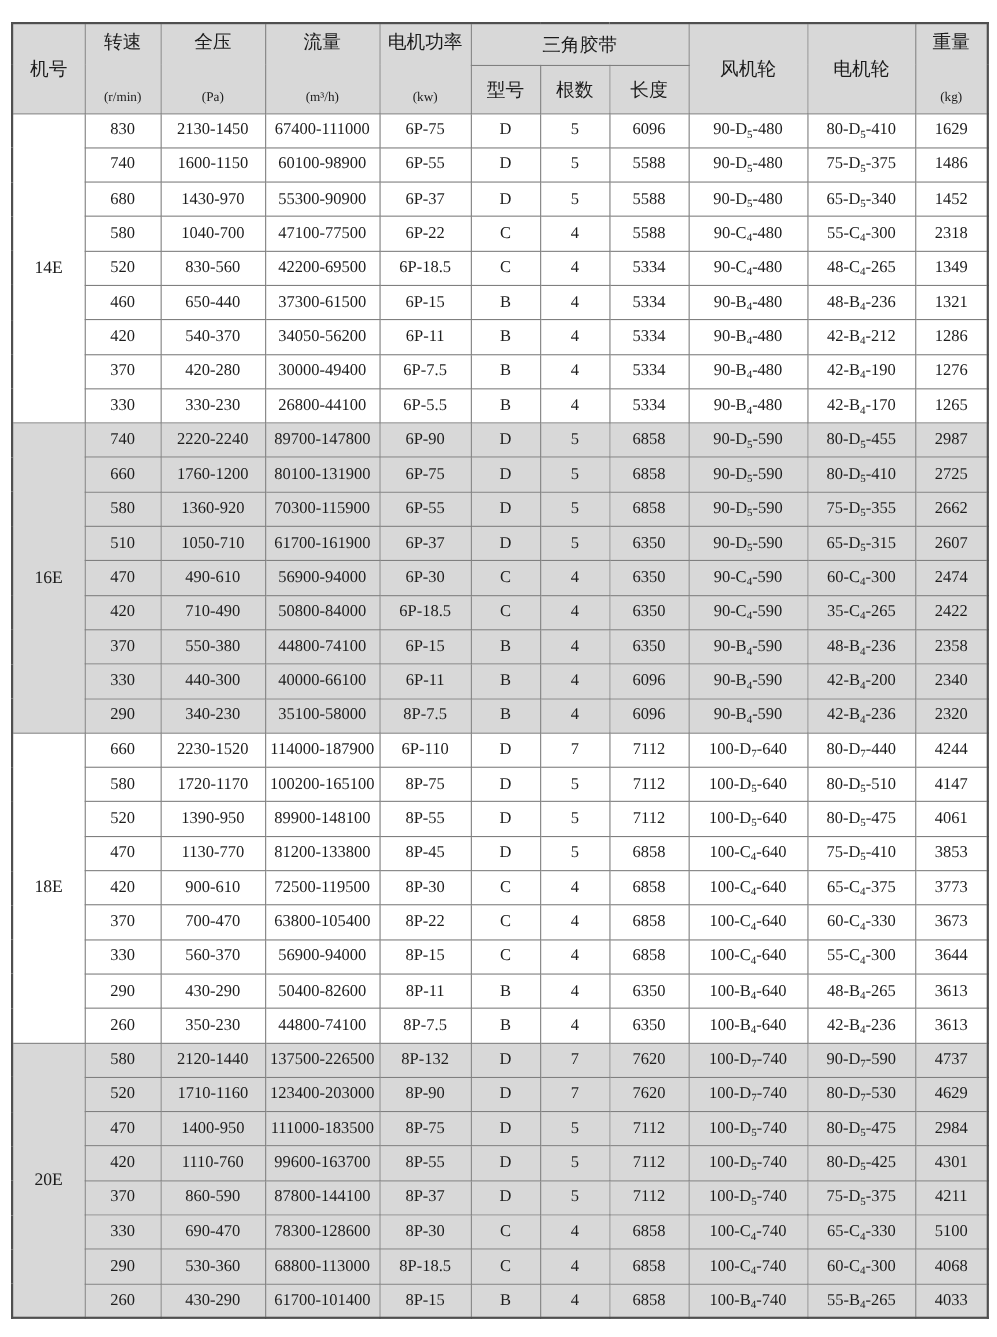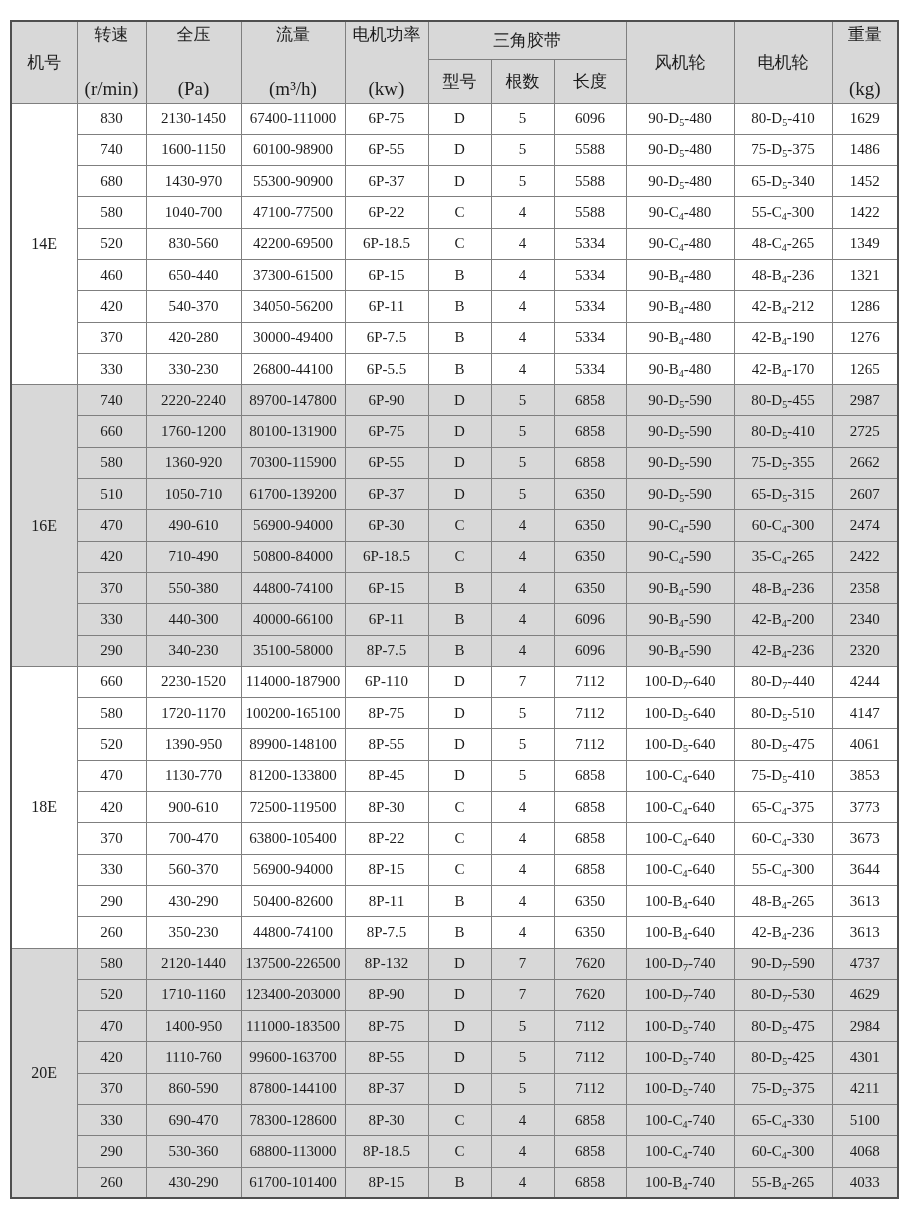--- a/index.html
+++ b/index.html
@@ -34,21 +34,21 @@
     overflow: hidden;
     white-space: nowrap;
   }
   thead th {
     background: var(--header-bg, #d8d8d8);
     font-weight: normal;
     font-size: 17px;
   }
   thead .unit {
     display: block;
-    font-size: 19px;
+    font-size: 12px;
     line-height: 1.15;
     margin-top: 33px;
   }
   thead .hlabel {
     display: block;
     line-height: 1.25;
   }
   tr.h1 { height: 38px; }
   tr.h2 { height: 44px; }
   tbody tr { height: 31.3px; }
@@ -164,21 +164,21 @@
         <tr>
           <td>580</td>
           <td>1040-700</td>
           <td>47100-77500</td>
           <td>6P-22</td>
           <td>C</td>
           <td>4</td>
           <td>5588</td>
           <td>90-C<sub>4</sub>-480</td>
           <td>55-C<sub>4</sub>-300</td>
-          <td>1422</td>
+          <td>2318</td>
         </tr>
         <tr>
           <td>520</td>
           <td>830-560</td>
           <td>42200-69500</td>
           <td>6P-18.5</td>
           <td>C</td>
           <td>4</td>
           <td>5334</td>
           <td>90-C<sub>4</sub>-480</td>
@@ -266,21 +266,21 @@
           <td>D</td>
           <td>5</td>
           <td>6858</td>
           <td>90-D<sub>5</sub>-590</td>
           <td>75-D<sub>5</sub>-355</td>
           <td>2662</td>
         </tr>
         <tr class="band">
           <td>510</td>
           <td>1050-710</td>
-          <td>61700-139200</td>
+          <td>61700-161900</td>
           <td>6P-37</td>
           <td>D</td>
           <td>5</td>
           <td>6350</td>
           <td>90-D<sub>5</sub>-590</td>
           <td>65-D<sub>5</sub>-315</td>
           <td>2607</td>
         </tr>
         <tr class="band">
           <td>470</td>

